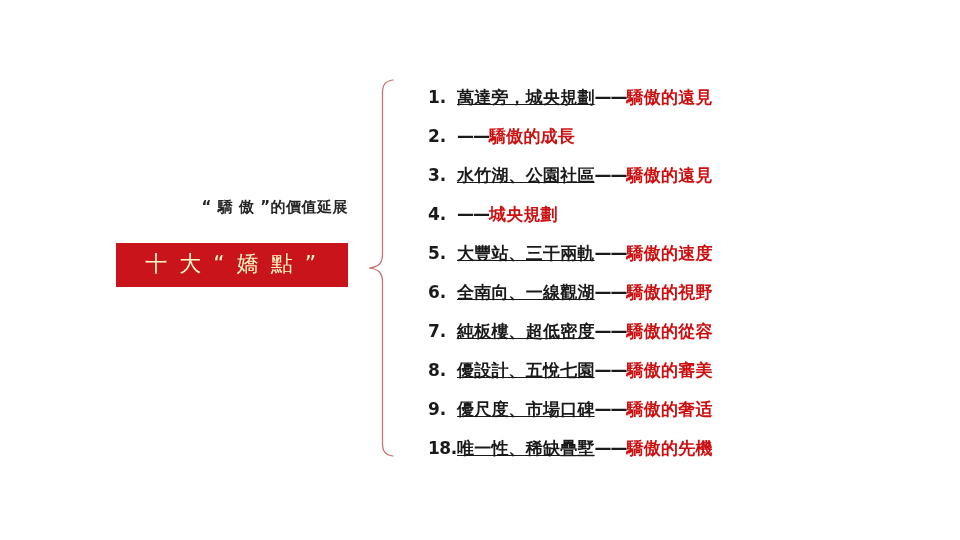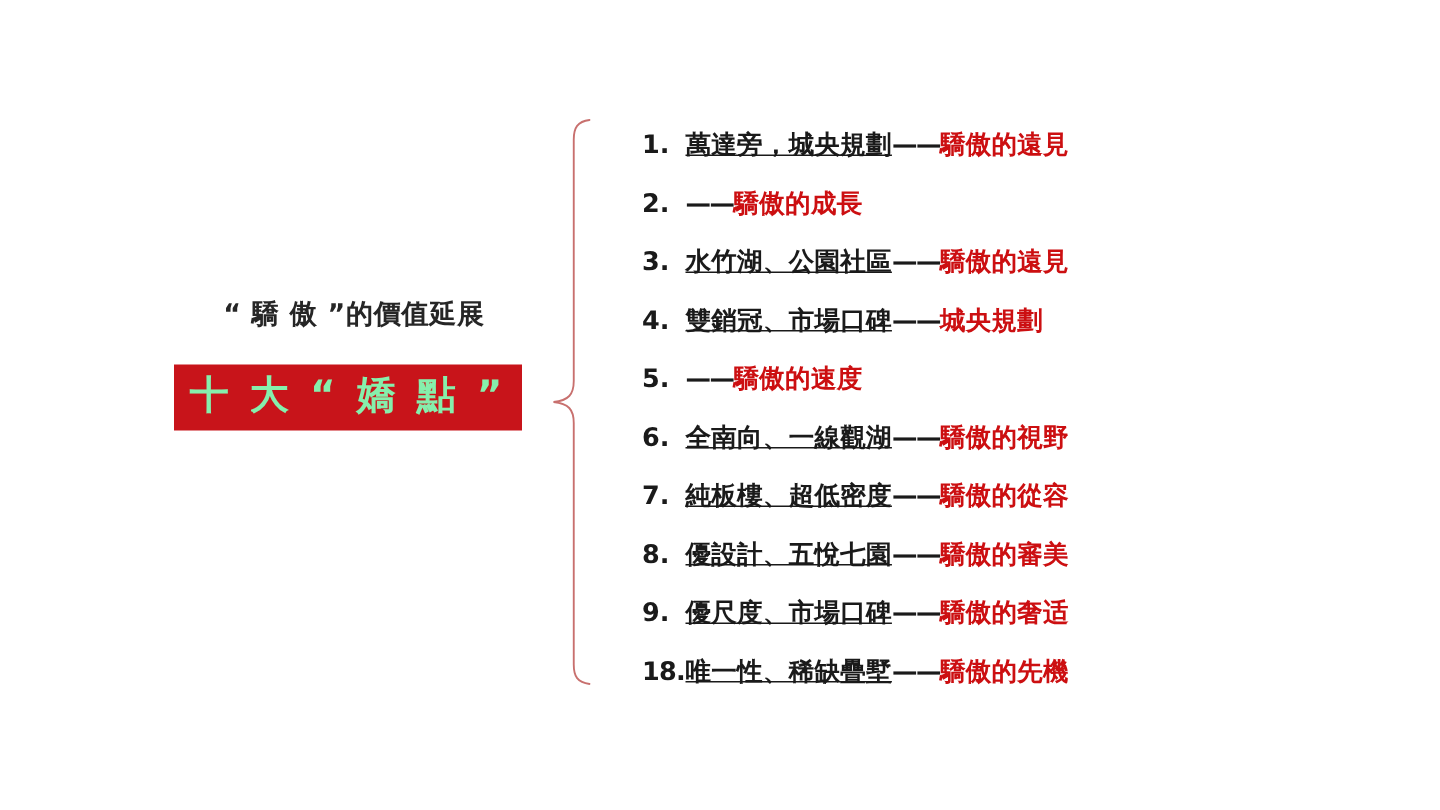--- a/index.html
+++ b/index.html
@@ -24,46 +24,46 @@
 
   
   #left-block {
     position: absolute;
     left: 116px;
     top: 198px;
     width: 232px;
   }
 
   #subtitle {
-    font-size: 18px;
+    font-size: 15px;
     font-weight: 700;
     color: #262626;
-    text-align: center;
+    text-align: right;
     letter-spacing: 0.5px;
     line-height: 1.3;
     white-space: nowrap;
     margin-left: 8px;
   }
 
   #title-banner {
     position: absolute;
     left: 116px;
     top: 243px;
     width: 232px;
     height: 44px;
     background: #C8141A;
     display: flex;
     align-items: center;
     justify-content: center;
   }
 
   #title-banner-text {
-    color: #86efac;
-    font-size: 26px;
-    font-weight: 700;
+    color: #fef9c3;
+    font-size: 22px;
+    font-weight: 400;
     letter-spacing: 2.5px;
     line-height: 1;
     white-space: nowrap;
     transform: translateY(-1px);
   }
 
   
   #brace {
     position: absolute;
     left: 366px;
@@ -155,27 +155,27 @@
 
     <div class="list-item">
       <span class="item-num">3.</span>
       <span class="item-head">水竹湖、公園社區</span>
       <span class="item-dash">——</span>
       <span class="item-tail">驕傲的遠見</span>
     </div>
 
     <div class="list-item">
       <span class="item-num">4.</span>
-      <span class="item-head">雙銷冠、市場口碑</span>
       <span class="item-dash">——</span>
       <span class="item-tail">城央規劃</span>
     </div>
 
     <div class="list-item">
       <span class="item-num">5.</span>
+      <span class="item-head">大豐站、三干兩軌</span>
       <span class="item-dash">——</span>
       <span class="item-tail">驕傲的速度</span>
     </div>
 
     <div class="list-item">
       <span class="item-num">6.</span>
       <span class="item-head">全南向、一線觀湖</span>
       <span class="item-dash">——</span>
       <span class="item-tail">驕傲的視野</span>
     </div>

